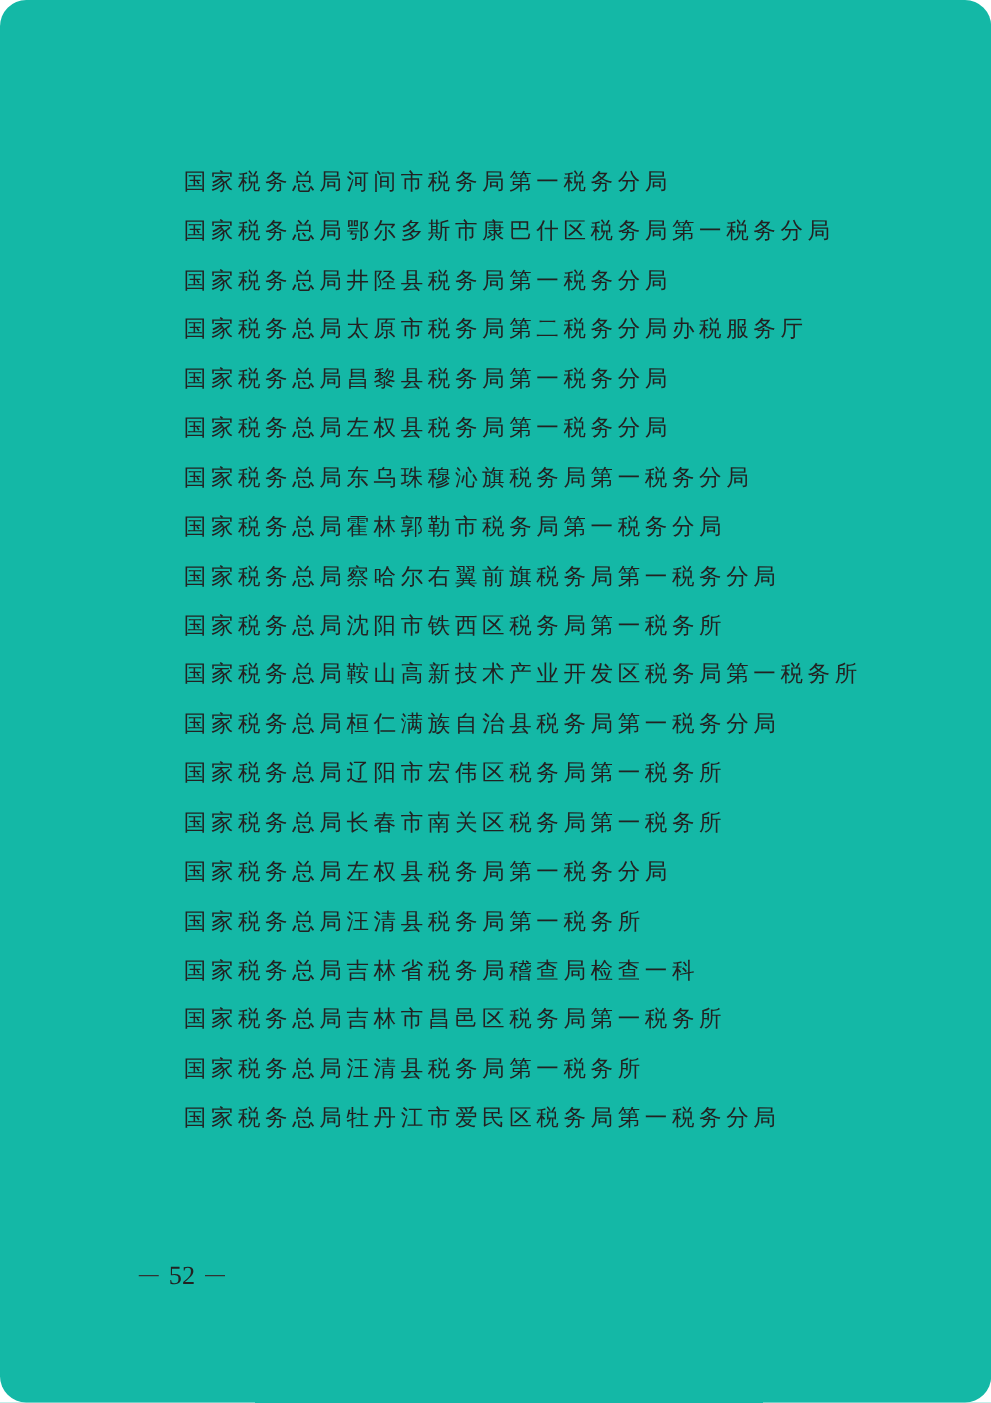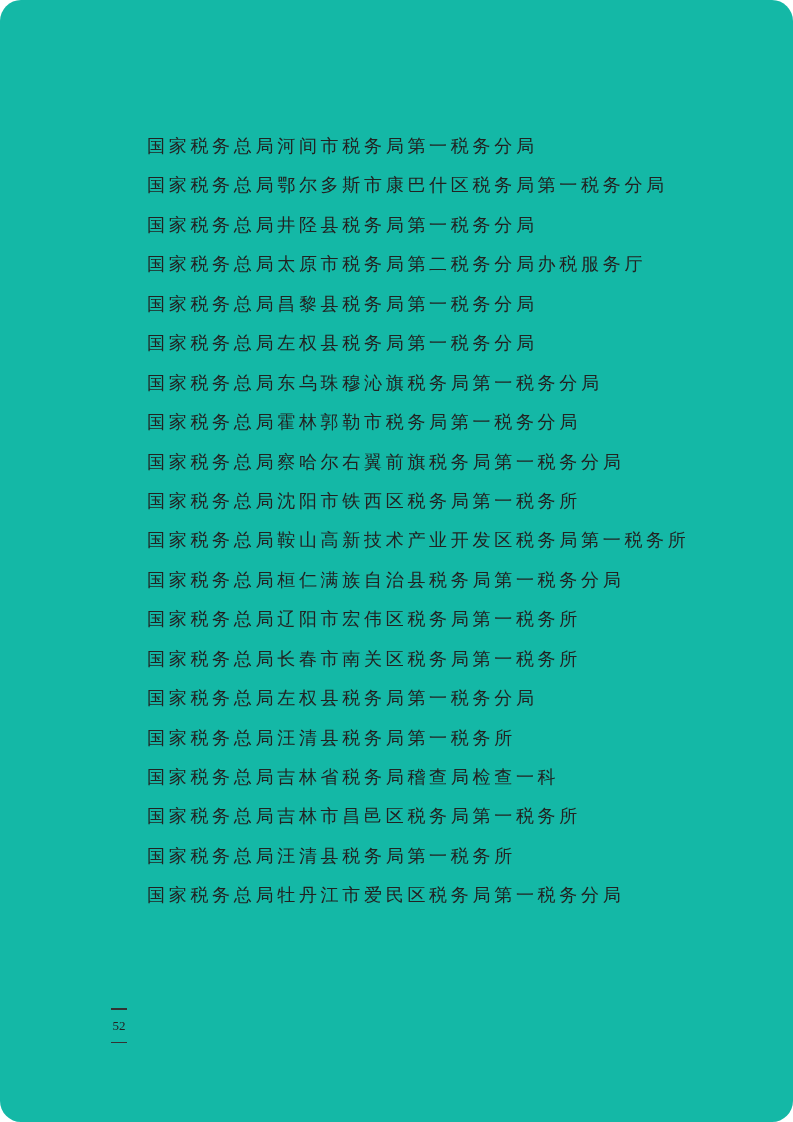--- a/index.html
+++ b/index.html
@@ -37,26 +37,25 @@
     font-size: 18px;
     letter-spacing: 3.7px;
     white-space: nowrap;
     color: #222222;
   }
   .footer {
     position: absolute;
     left: 111px;
     top: 1008px;
     font-family: "Liberation Serif", "DejaVu Serif", serif;
-    font-size: 13px;
+    font-size: 21px;
     color: #222222;
     display: flex;
     align-items: center;
     gap: 8px;
-    flex-direction: column;
   }
   .dash {
     display: inline-block;
     width: 16px;
     height: 1.5px;
     background: #333333;
   }
 </style>
 </head>
 <body>

